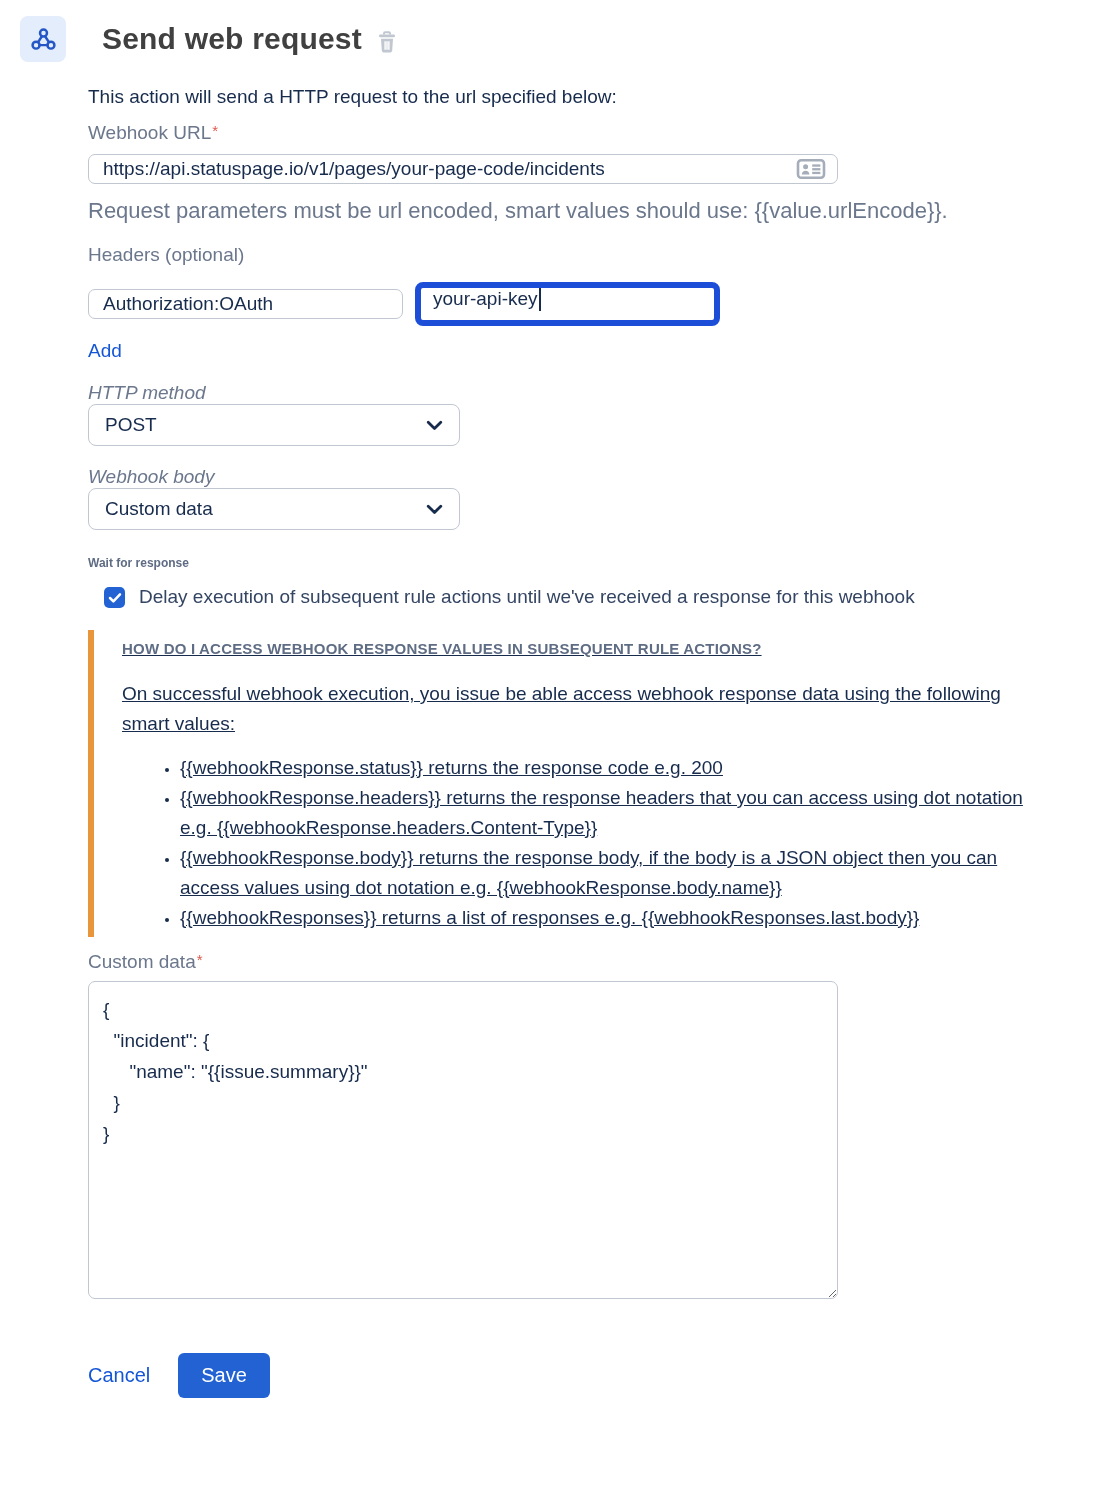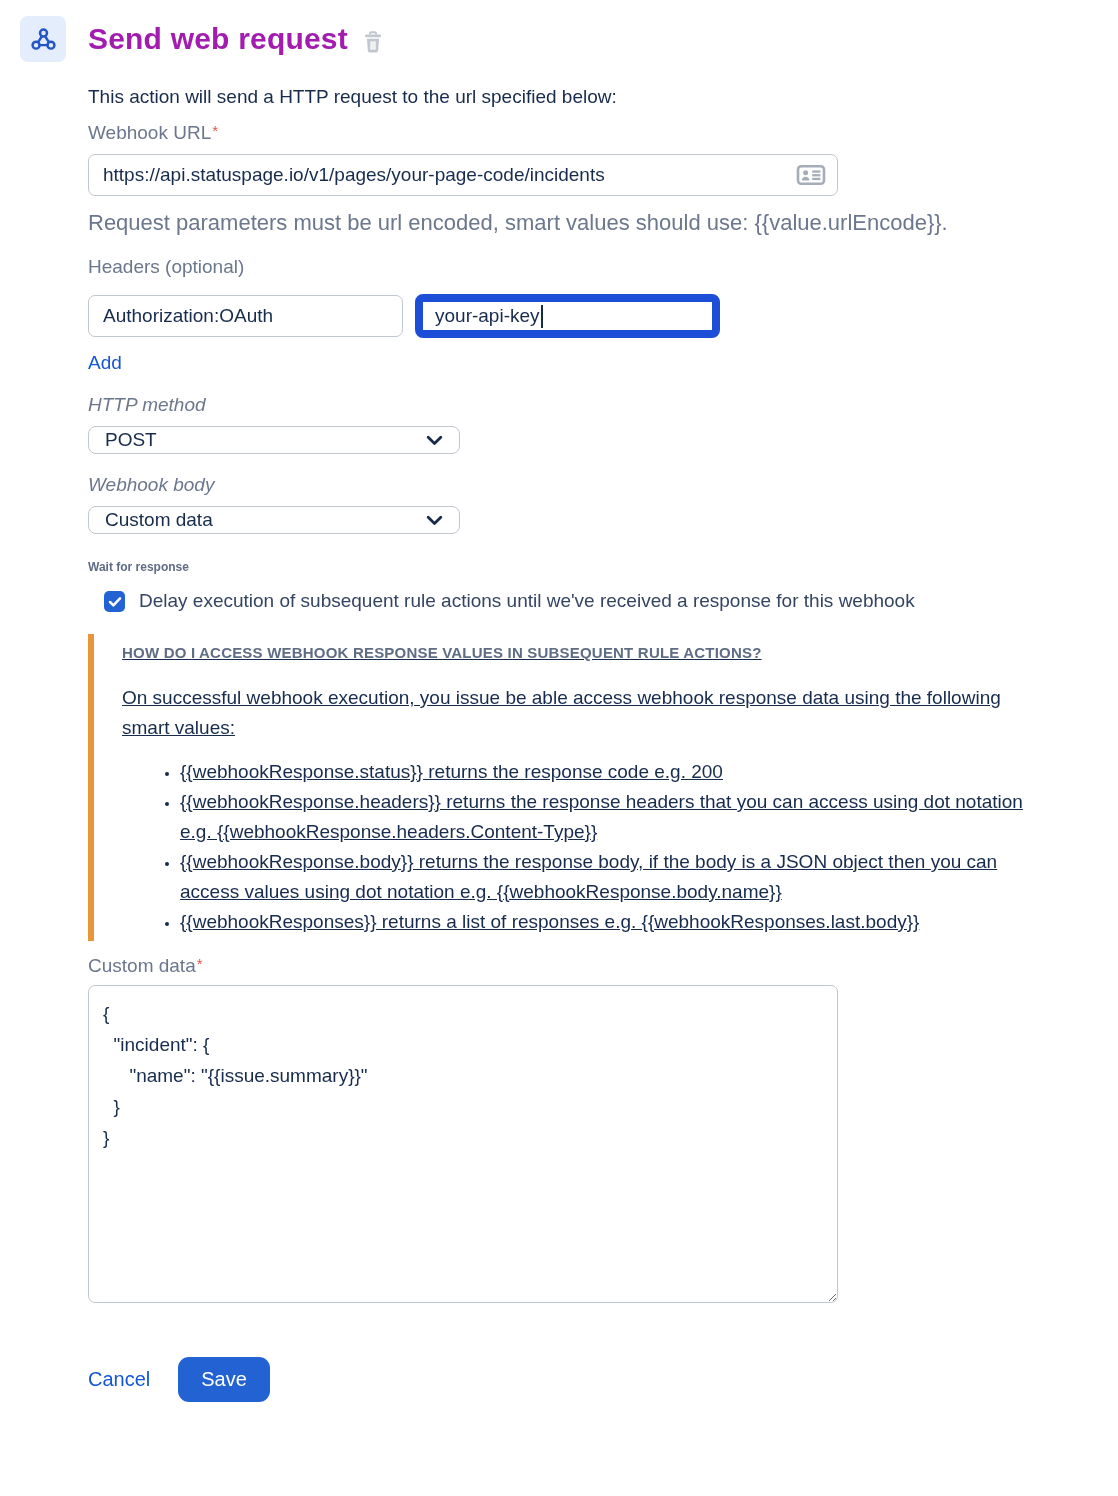--- a/index.html
+++ b/index.html
@@ -13,67 +13,67 @@
   }
 
   
   .header { display: flex; align-items: center; }
   .app-icon {
     width: 46px; height: 46px; border-radius: 8px;
     background: #E4EDFB; display: flex; align-items: center; justify-content: center;
     flex: 0 0 auto;
   }
   .page-title {
-    margin-left: 22px; font-size: 30px; font-weight: 700; color: #a21caf;
+    margin-left: 36px; font-size: 30px; font-weight: 700; color: #404040;
     letter-spacing: 0.2px;
   }
   .trash-btn { margin-left: 14px; display: inline-flex; align-items: center; cursor: pointer; margin-top: 6px; }
 
   
   .content { margin-left: 68px; }
   .intro { margin-top: 24px; font-size: 19px; color: #172B4D; }
 
   .field-label {
     display: block; font-size: 19px; color: #6B778C; margin-top: 14px;
   }
   .req { color: #DE584A; font-size: 15px; vertical-align: top; margin-left: 1px; }
 
   .text-input {
-    height: 42px; border: 1px solid #C1C7D0; border-radius: 7px;
+    height: 30px; border: 1px solid #C1C7D0; border-radius: 7px;
     font-size: 19px; color: #172B4D; padding: 0 14px;
     font-family: inherit; outline: none; background: #fff;
   }
 
   .url-wrap { position: relative; width: 750px; margin-top: 10px; }
   .url-wrap input { width: 100%; padding-right: 56px; }
   .card-icon-btn {
     position: absolute; right: 12px; top: 50%; transform: translateY(-50%);
     display: inline-flex; cursor: pointer;
   }
 
   .help-text { margin-top: 14px; font-size: 22px; color: #6B778C; }
 
   .headers-label { margin-top: 20px; }
   .header-row { display: flex; gap: 12px; margin-top: 16px; align-items: center; }
   .header-key { width: 315px; }
   .fake-input-focused {
-    width: 305px; height: 44px; border: 8px solid #1d4ed8; border-radius: 8px;
-    display: flex; align-items: center; padding: 0 12px;
+    width: 305px; height: 44px; border: 6px solid #1d4ed8; border-radius: 8px;
+    display: flex; padding: 0 12px;
     font-size: 19px; color: #172B4D; background: #fff; cursor: text;
   }
   .caret { display: inline-block; width: 2px; height: 23px; background: #172B4D; margin-left: 1px; }
 
   .add-link, .cancel-link {
     color: #1456D6; font-size: 19px; text-decoration: none; cursor: pointer; display: inline-block;
   }
   .add-link { margin-top: 14px; }
 
   .select-label { margin-top: 20px; font-style: italic; }
   .select-box {
-    margin-top: 10px; width: 372px; height: 28px;
+    width: 372px; height: 42px;
     border: 1px solid #C1C7D0; border-radius: 8px;
     display: flex; align-items: center; justify-content: space-between;
     padding: 0 16px; font-size: 19px; color: #172B4D; background: #fff; cursor: pointer;
   }
 
   .wait-label { margin-top: 26px; font-size: 12px; font-weight: 700; color: #5E6C84; }
   .checkbox-row { margin-top: 12px; display: flex; align-items: flex-start; padding-left: 16px; }
   .checkbox {
     width: 21px; height: 21px; border-radius: 5px; background: #2262D3;
     display: inline-flex; align-items: center; justify-content: center;
@@ -103,21 +103,21 @@
     resize: both; outline: none;
   }
 
   
   .footer {
     margin-top: 54px; width: 952px;
     display: flex; align-items: center; gap: 28px;
   }
   .cancel-link { font-size: 20px; }
   .save-btn {
-    background: #2262D3; color: #ffffff; border: none; border-radius: 11px;
+    background: #2262D3; color: #ffffff; border: none; border-radius: 6px;
     height: 45px; padding: 0 23px; font-size: 20px; font-weight: 500;
     font-family: inherit; cursor: pointer;
   }
 </style>
 </head>
 <body>
 
 <div class="header">
   <div class="app-icon">
     <svg width="27" height="27" viewBox="0 0 24 24" fill="none" stroke="#2456C6" stroke-width="2.2" stroke-linecap="round">

